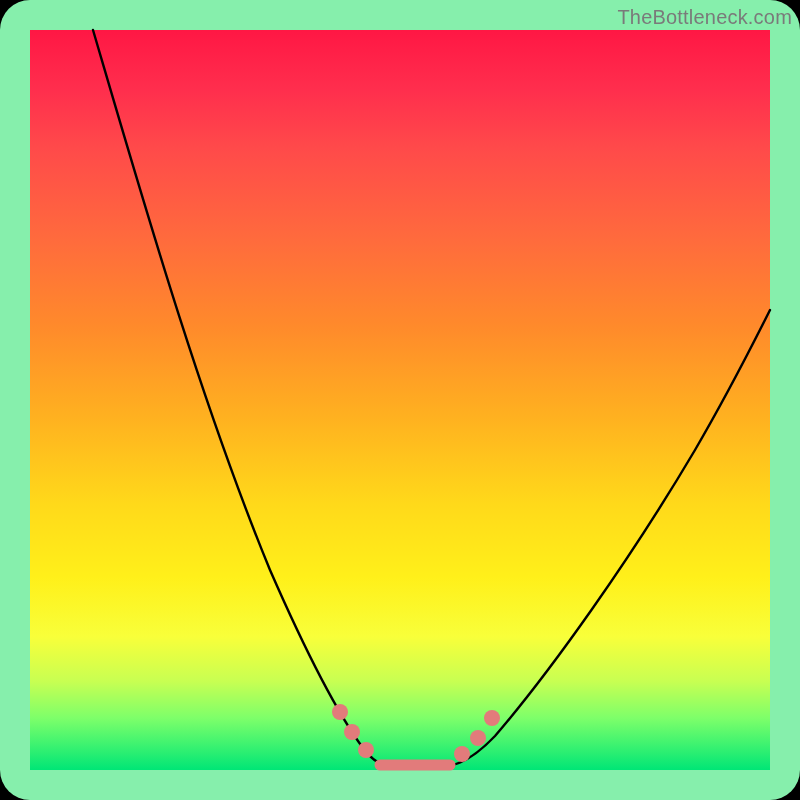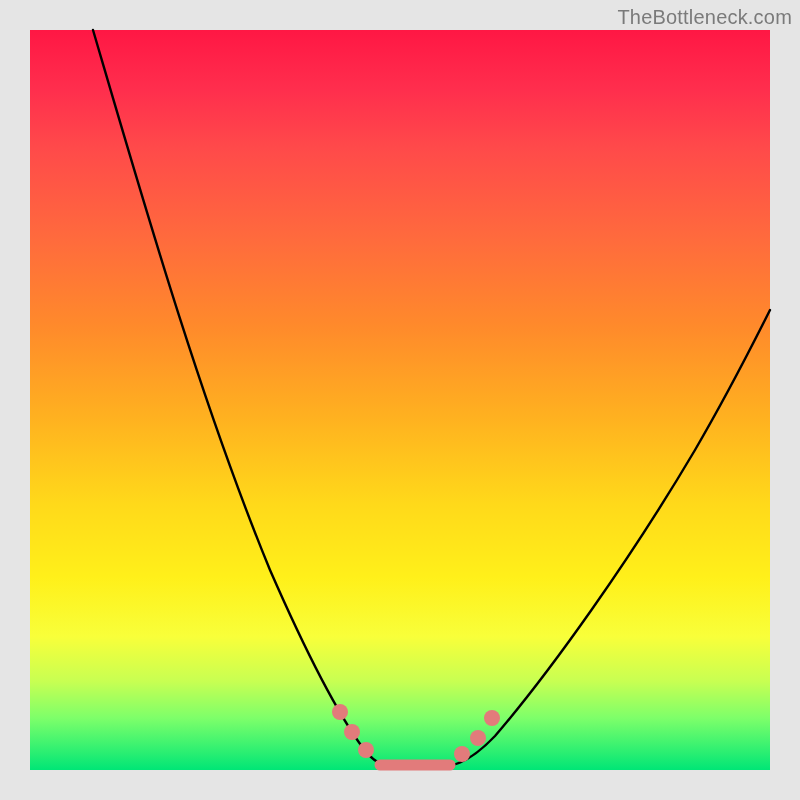--- a/index.html
+++ b/index.html
@@ -9,21 +9,22 @@
     height: 800px;
     overflow: hidden;
     background: #000;
     font-family: Arial, Helvetica, sans-serif;
   }
   .frame {
     position: absolute;
     inset: 0;
     width: 800px;
     height: 800px;
-    background: #e5e5e5;
+    background: #86efac;
+    border-radius: 30px;
   }
   .plot-area {
     position: absolute;
     left: 30px;
     top: 30px;
     width: 740px;
     height: 740px;
     
     background: linear-gradient(
       to bottom,

